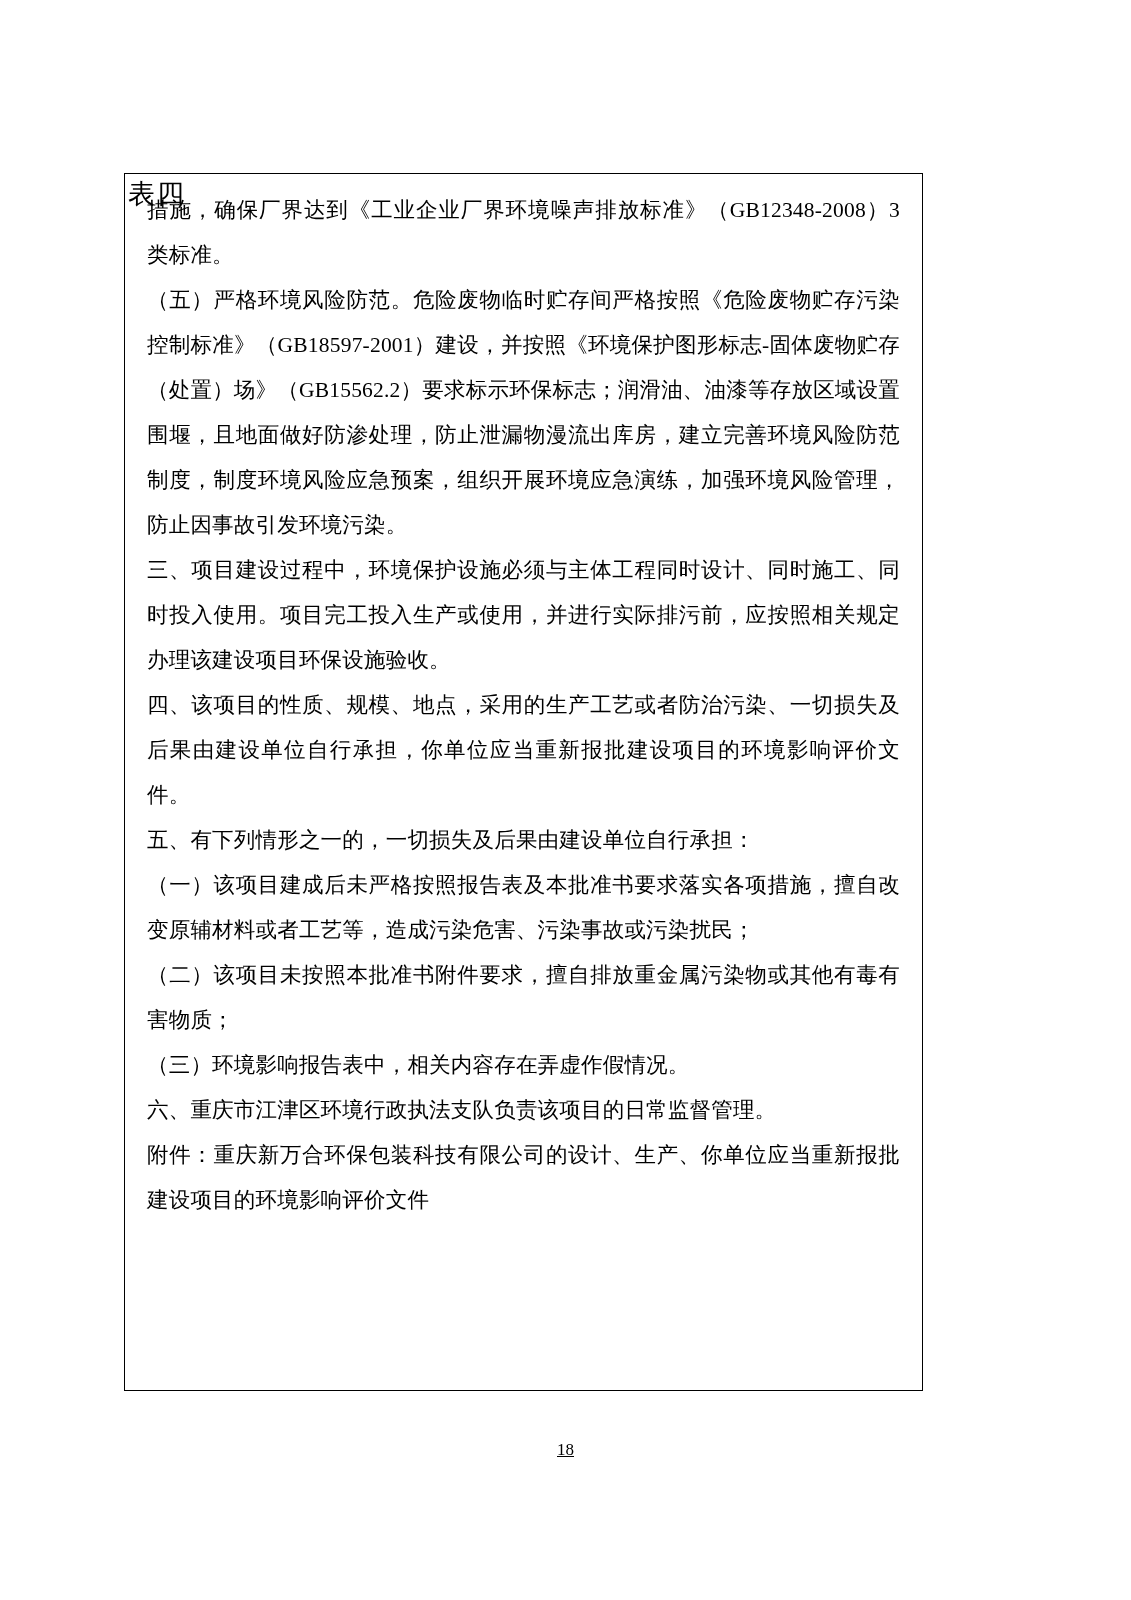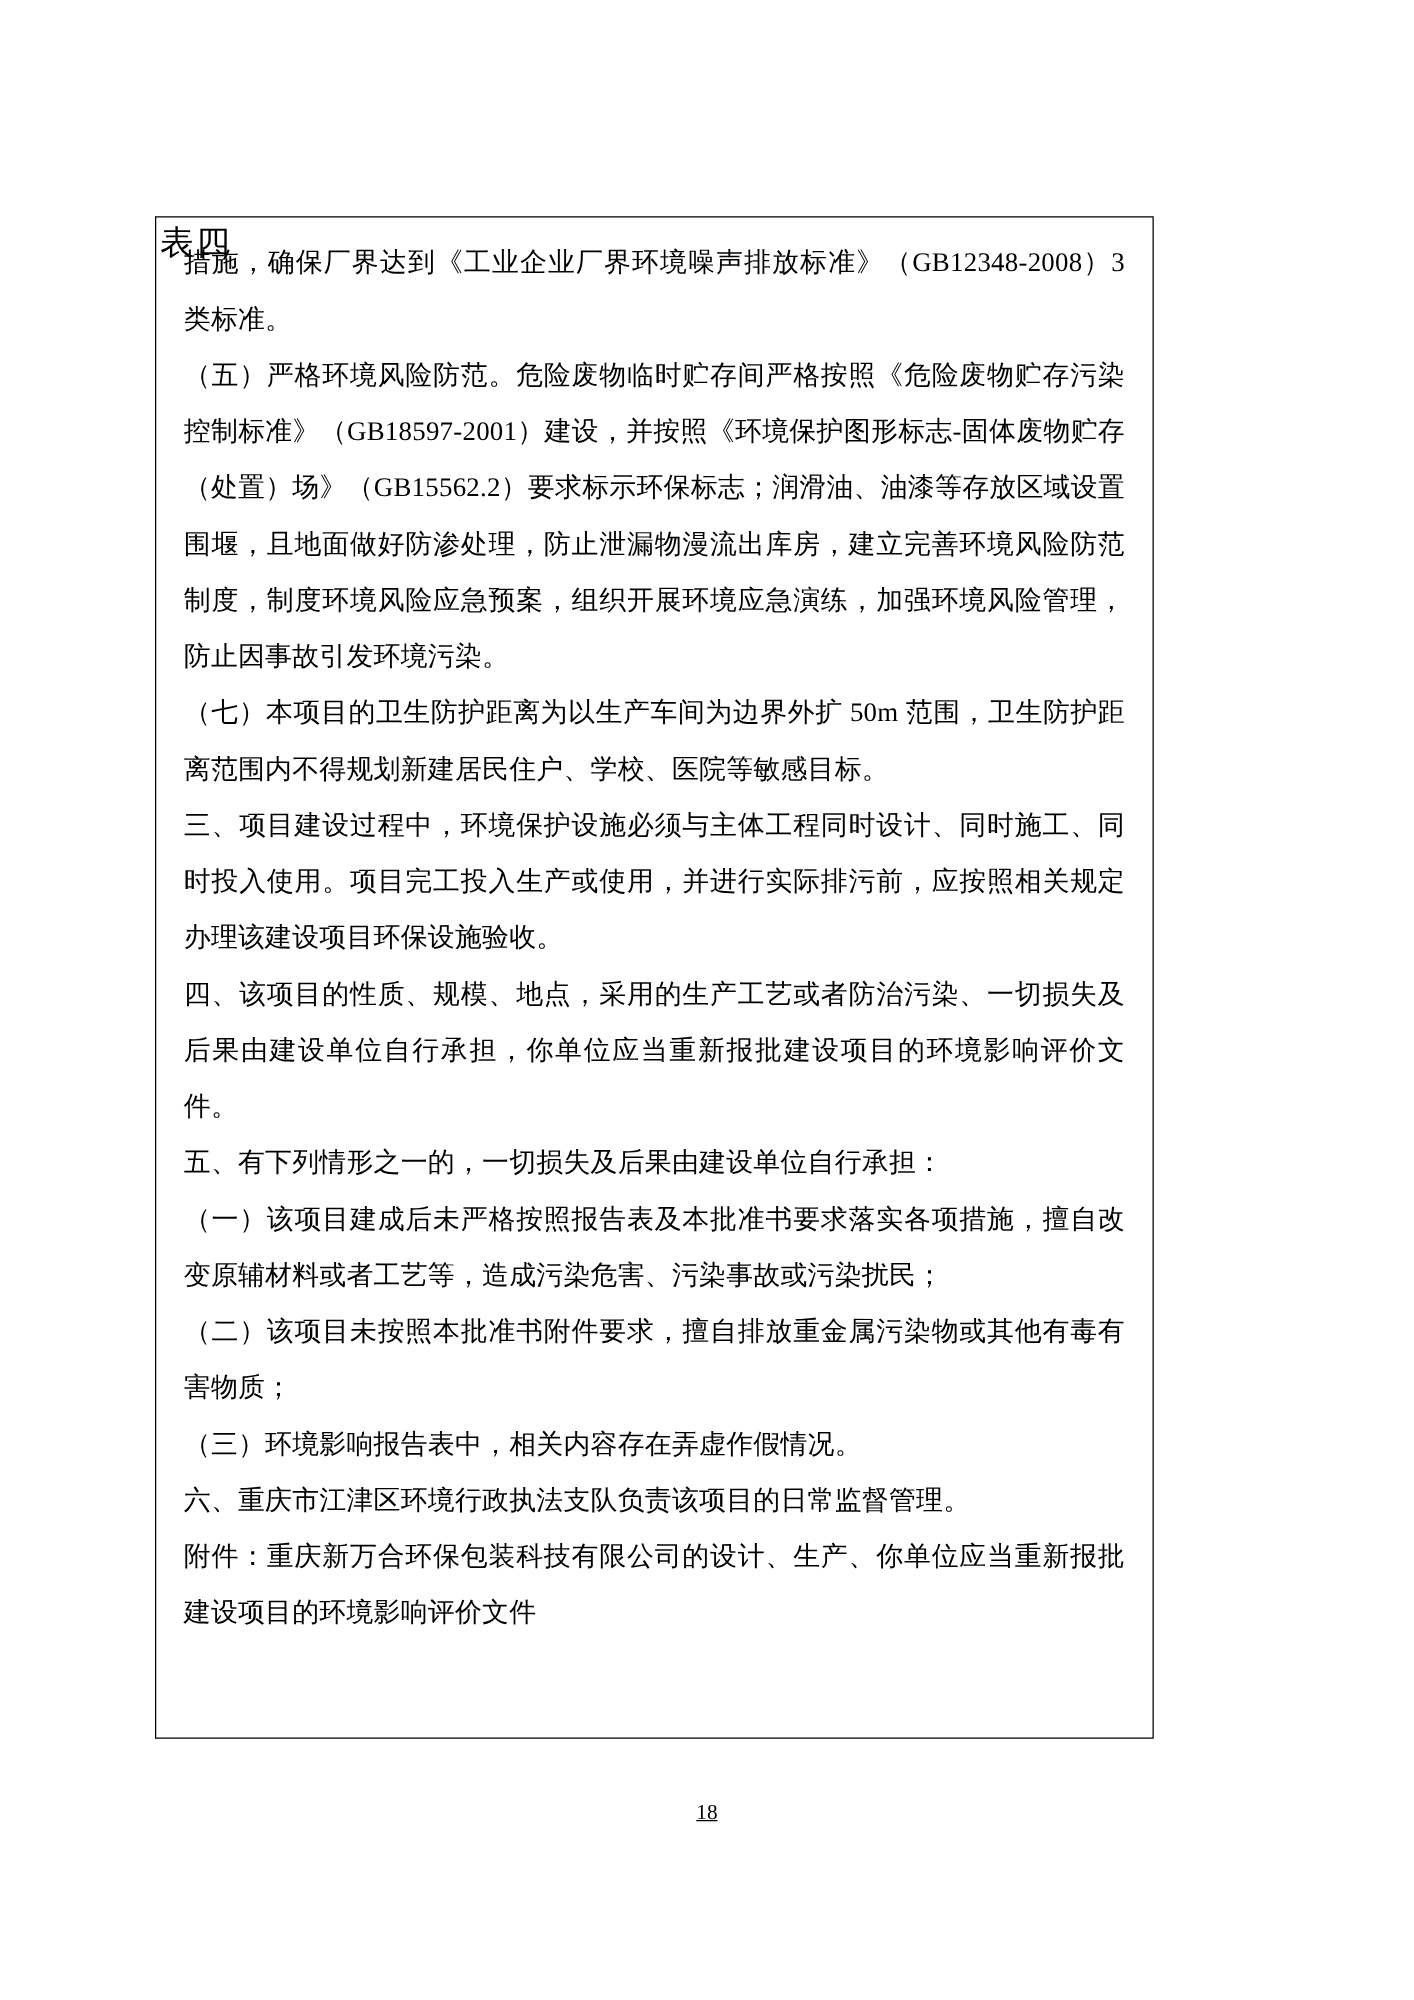--- a/index.html
+++ b/index.html
@@ -70,21 +70,20 @@
 <body>
 
 <div class="page">
 
   <div class="header-label">表四</div>
 
   <div class="doc-frame">
     <div class="body-text" id="body-text">
         <p class="">措施，确保厂界达到《工业企业厂界环境噪声排放标准》（GB12348-2008）3 类标准。</p>
         <p class="indent2">（五）严格环境风险防范。危险废物临时贮存间严格按照《危险废物贮存污染控制标准》（GB18597-2001）建设，并按照《环境保护图形标志-固体废物贮存（处置）场》（GB15562.2）要求标示环保标志；润滑油、油漆等存放区域设置围堰，且地面做好防渗处理，防止泄漏物漫流出库房，建立完善环境风险防范制度，制度环境风险应急预案，组织开展环境应急演练，加强环境风险管理，防止因事故引发环境污染。</p>
-        <p class="indent2">（七）本项目的卫生防护距离为以生产车间为边界外扩 50m 范围，卫生防护距离范围内不得规划新建居民住户、学校、医院等敏感目标。</p>
         <p class="indent2">三、项目建设过程中，环境保护设施必须与主体工程同时设计、同时施工、同时投入使用。项目完工投入生产或使用，并进行实际排污前，应按照相关规定办理该建设项目环保设施验收。</p>
         <p class="indent2">四、该项目的性质、规模、地点，采用的生产工艺或者防治污染、一切损失及后果由建设单位自行承担，你单位应当重新报批建设项目的环境影响评价文件。</p>
         <p class="indent2">五、有下列情形之一的，一切损失及后果由建设单位自行承担：</p>
         <p class="indent2">（一）该项目建成后未严格按照报告表及本批准书要求落实各项措施，擅自改变原辅材料或者工艺等，造成污染危害、污染事故或污染扰民；</p>
         <p class="indent2">（二）该项目未按照本批准书附件要求，擅自排放重金属污染物或其他有毒有害物质；</p>
         <p class="indent2">（三）环境影响报告表中，相关内容存在弄虚作假情况。</p>
         <p class="indent2">六、重庆市江津区环境行政执法支队负责该项目的日常监督管理。</p>
         <p class="indent2">附件：重庆新万合环保包装科技有限公司的设计、生产、你单位应当重新报批建设项目的环境影响评价文件</p>
       </div>
   </div>

